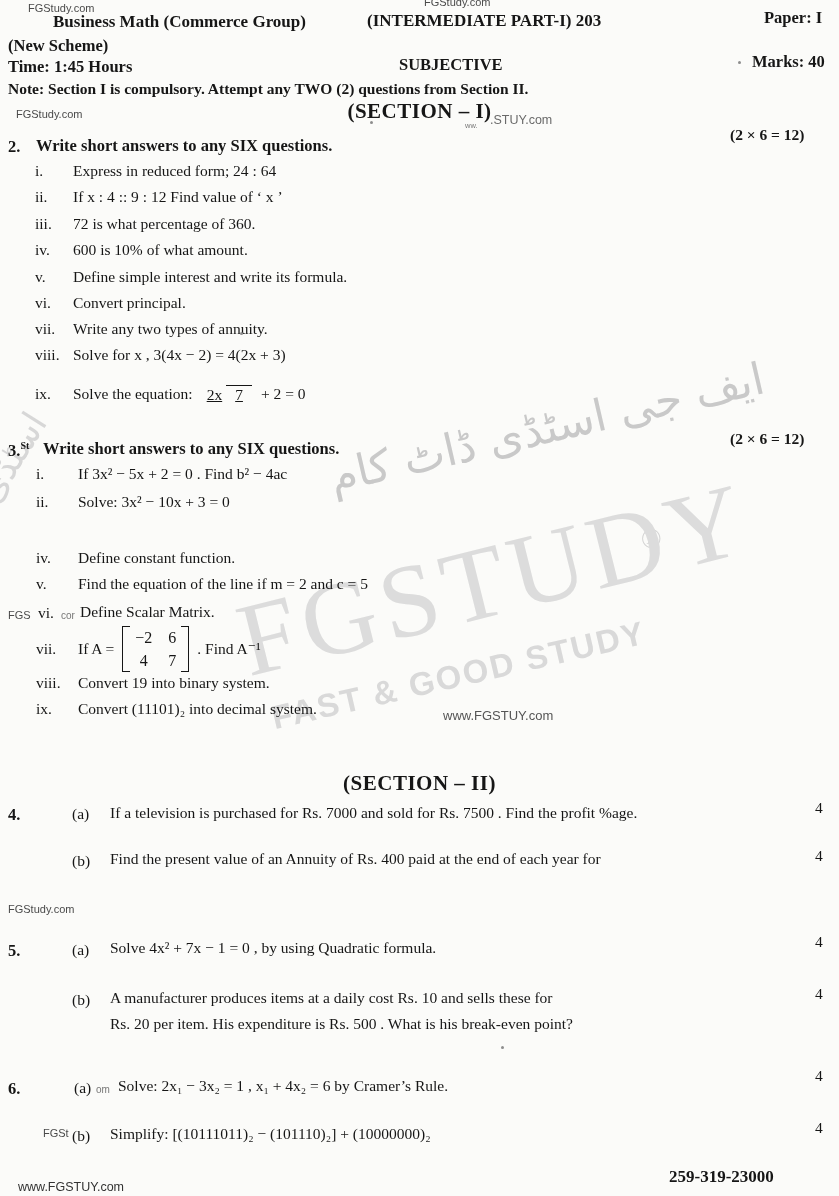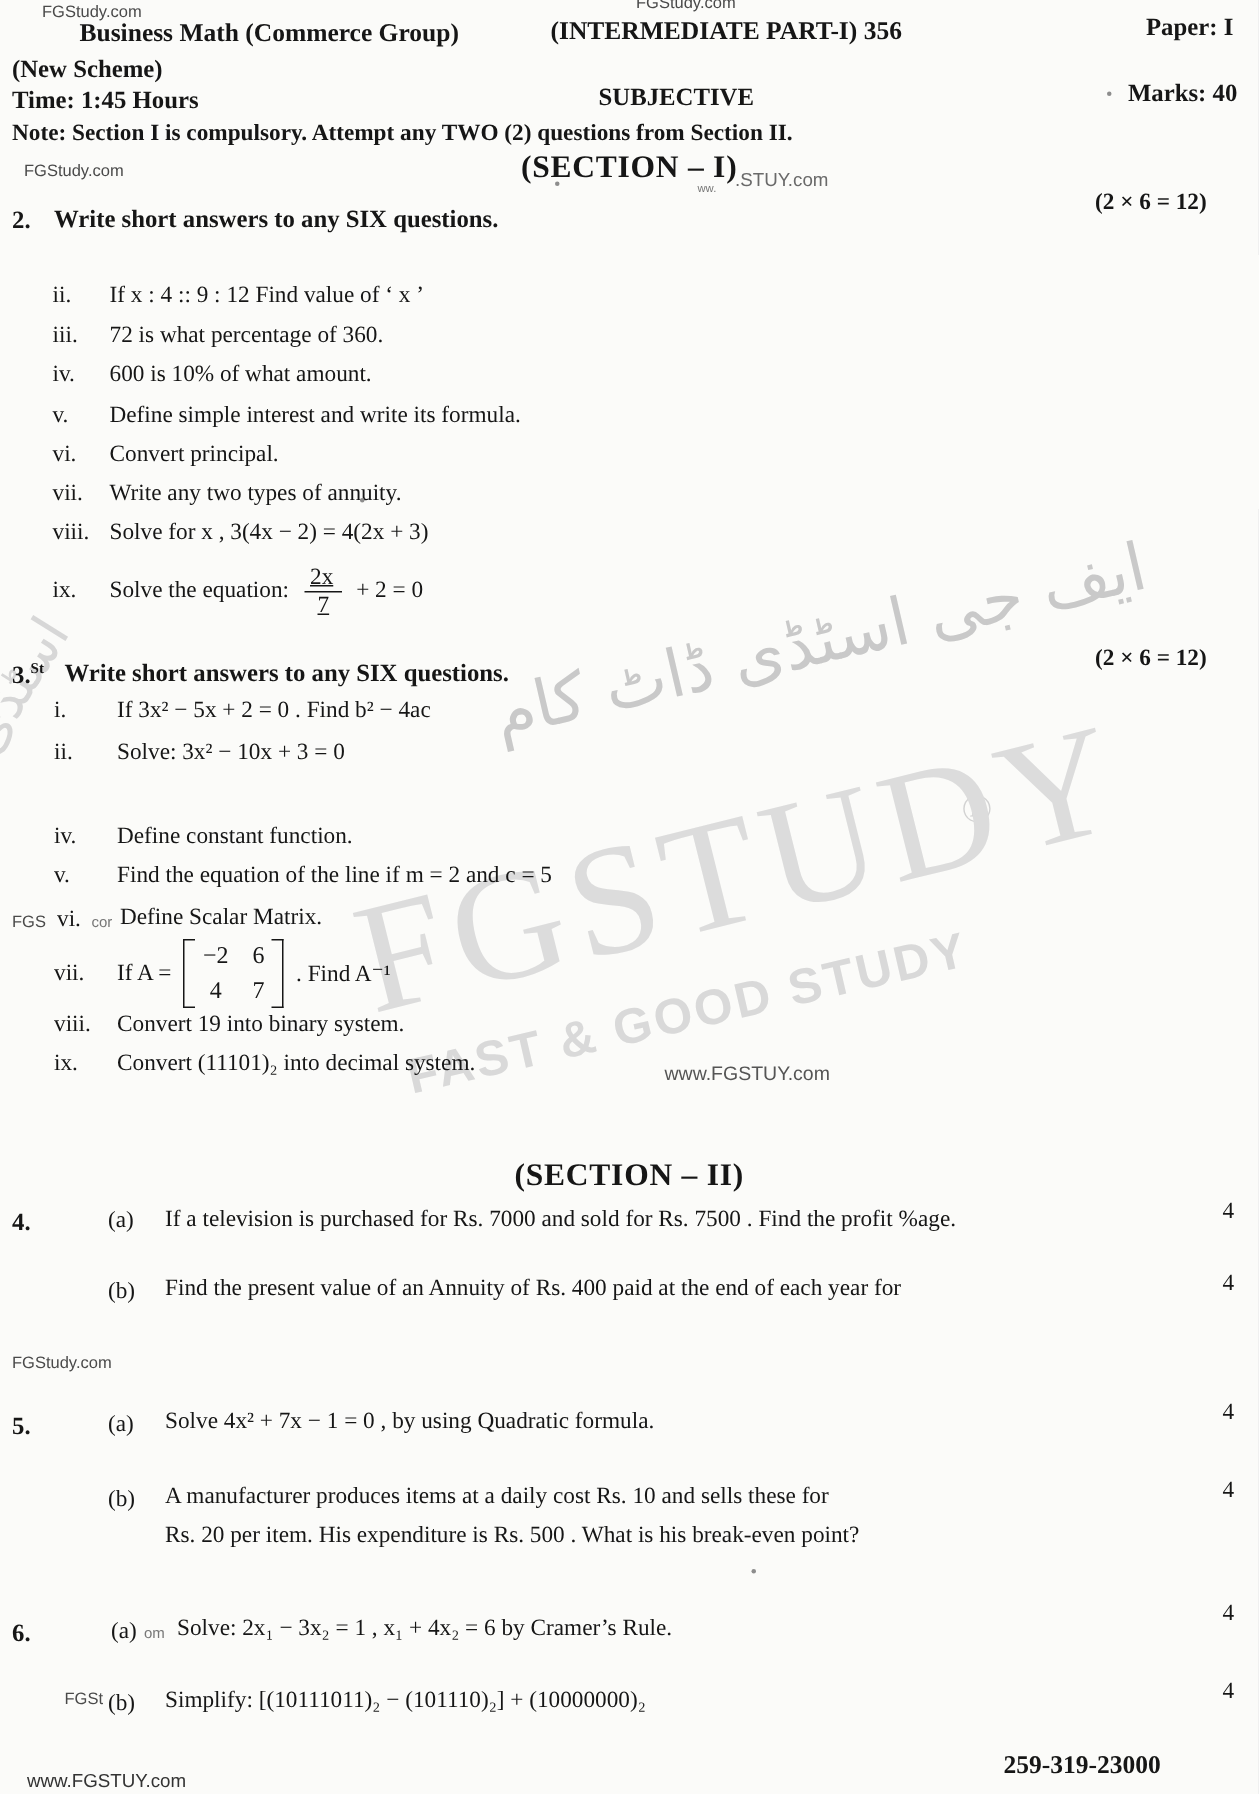--- a/index.html
+++ b/index.html
@@ -20,21 +20,21 @@
   .center { left:0; width:839px; text-align:center; }
   .marksnum { font-size:15.5px; }
 
   
   .row { position:absolute; white-space:nowrap; font-size:15.5px; }
   .ilabel  { display:inline-block; width:38px; }
   .ilabel3 { display:inline-block; width:42px; }
 
   
   .flexrow { display:flex; align-items:center; }
-  .frac { display:inline-flex; flex-direction:column; align-items:flex-start; margin:0 9px 0 10px; line-height:1.15;text-decoration:underline; }
+  .frac { display:inline-flex; flex-direction:row; align-items:flex-end; margin:0 9px 0 10px; line-height:1.15;text-decoration:underline; }
   .frac .den { border-top:1.6px solid #161616; padding:0 9px; }
   .frac .num { padding:0 4px; }
 
   
   .matrix { display:inline-flex; align-items:stretch; margin:0 8px; }
   .mbl { width:7px; border:1.8px solid #161616; border-right:none; }
   .mbr { width:7px; border:1.8px solid #161616; border-left:none; }
   .mcells { display:grid; grid-template-columns:auto auto; column-gap:16px; row-gap:1px;
             padding:1px 5px; font-size:16px; text-align:center; line-height:1.35; }
 
@@ -67,37 +67,39 @@
   <div class="ghost reg-mark">®</div>
   <div class="ghost ghost-title">FGSTUDY</div>
   <div class="ghost ghost-sub">FAST &amp; GOOD STUDY</div>
 
   <div class="layer">
 
     <span class="abs sans wm-print" style="left:28px; top:2px;">FGStudy.com</span>
     <span class="abs sans wm-print" style="left:424px; top:-4px;">FGStudy.com</span>
 
     <span class="abs b t17" style="left:8px;  top:12px;">Business Math (Commerce Group)</span>
-    <span class="abs b t17" style="left:322px; top:11px;">(INTERMEDIATE PART-I) 356</span>
+    <span class="abs b t17" style="left:322px; top:11px;">(INTERMEDIATE PART-I) 203</span>
     <span class="abs b t16" style="left:764px; top:8px;">Paper: I</span>
     <span class="abs b t16" style="left:8px;  top:36px;">(New Scheme)</span>
     <span class="abs b t16" style="left:8px;  top:57px;">Time: 1:45 Hours</span>
     <span class="abs b t16" style="left:399px; top:55px;">SUBJECTIVE</span>
     <span class="abs b t16" style="left:752px; top:52px;">Marks: 40</span>
     <span class="abs b t15" style="left:8px;  top:80px;">Note: Section I is compulsory. Attempt any TWO (2) questions from Section II.</span>
 
     <span class="abs sans wm-print" style="left:16px; top:108px;">FGStudy.com</span>
     <div class="abs b t21 center" style="top:99px;">(SECTION – I)</div>
     <span class="abs sans" style="left:465px; top:121px; font-size:7.5px; color:#777;">ww.</span>
     <span class="abs sans" style="left:490px; top:113px; font-size:12.5px; color:#6a6a6a;">.STUY.com</span>
 
     <span class="abs b t16" style="left:8px;  top:137px;">2.</span>
     <span class="abs b t16" style="left:36px; top:136px;">Write short answers to any SIX questions.</span>
     <span class="abs b t15" style="left:730px; top:126px;">(2 × 6 = 12)</span>
 
+    <div class="row" style="left:35px; top:162px;">
+      <span class="ilabel">i.</span><span>Express in reduced form; 24 : 64</span></div>
     <div class="row" style="left:35px; top:188px;">
       <span class="ilabel">ii.</span><span>If x : 4 :: 9 : 12 Find value of ‘ x ’</span></div>
     <div class="row" style="left:35px; top:215px;">
       <span class="ilabel">iii.</span><span>72 is what percentage of 360.</span></div>
     <div class="row" style="left:35px; top:241px;">
       <span class="ilabel">iv.</span><span>600 is 10% of what amount.</span></div>
     <div class="row" style="left:35px; top:268px;">
       <span class="ilabel">v.</span><span>Define simple interest and write its formula.</span></div>
     <div class="row" style="left:35px; top:294px;">
       <span class="ilabel">vi.</span><span>Convert principal.</span></div>

